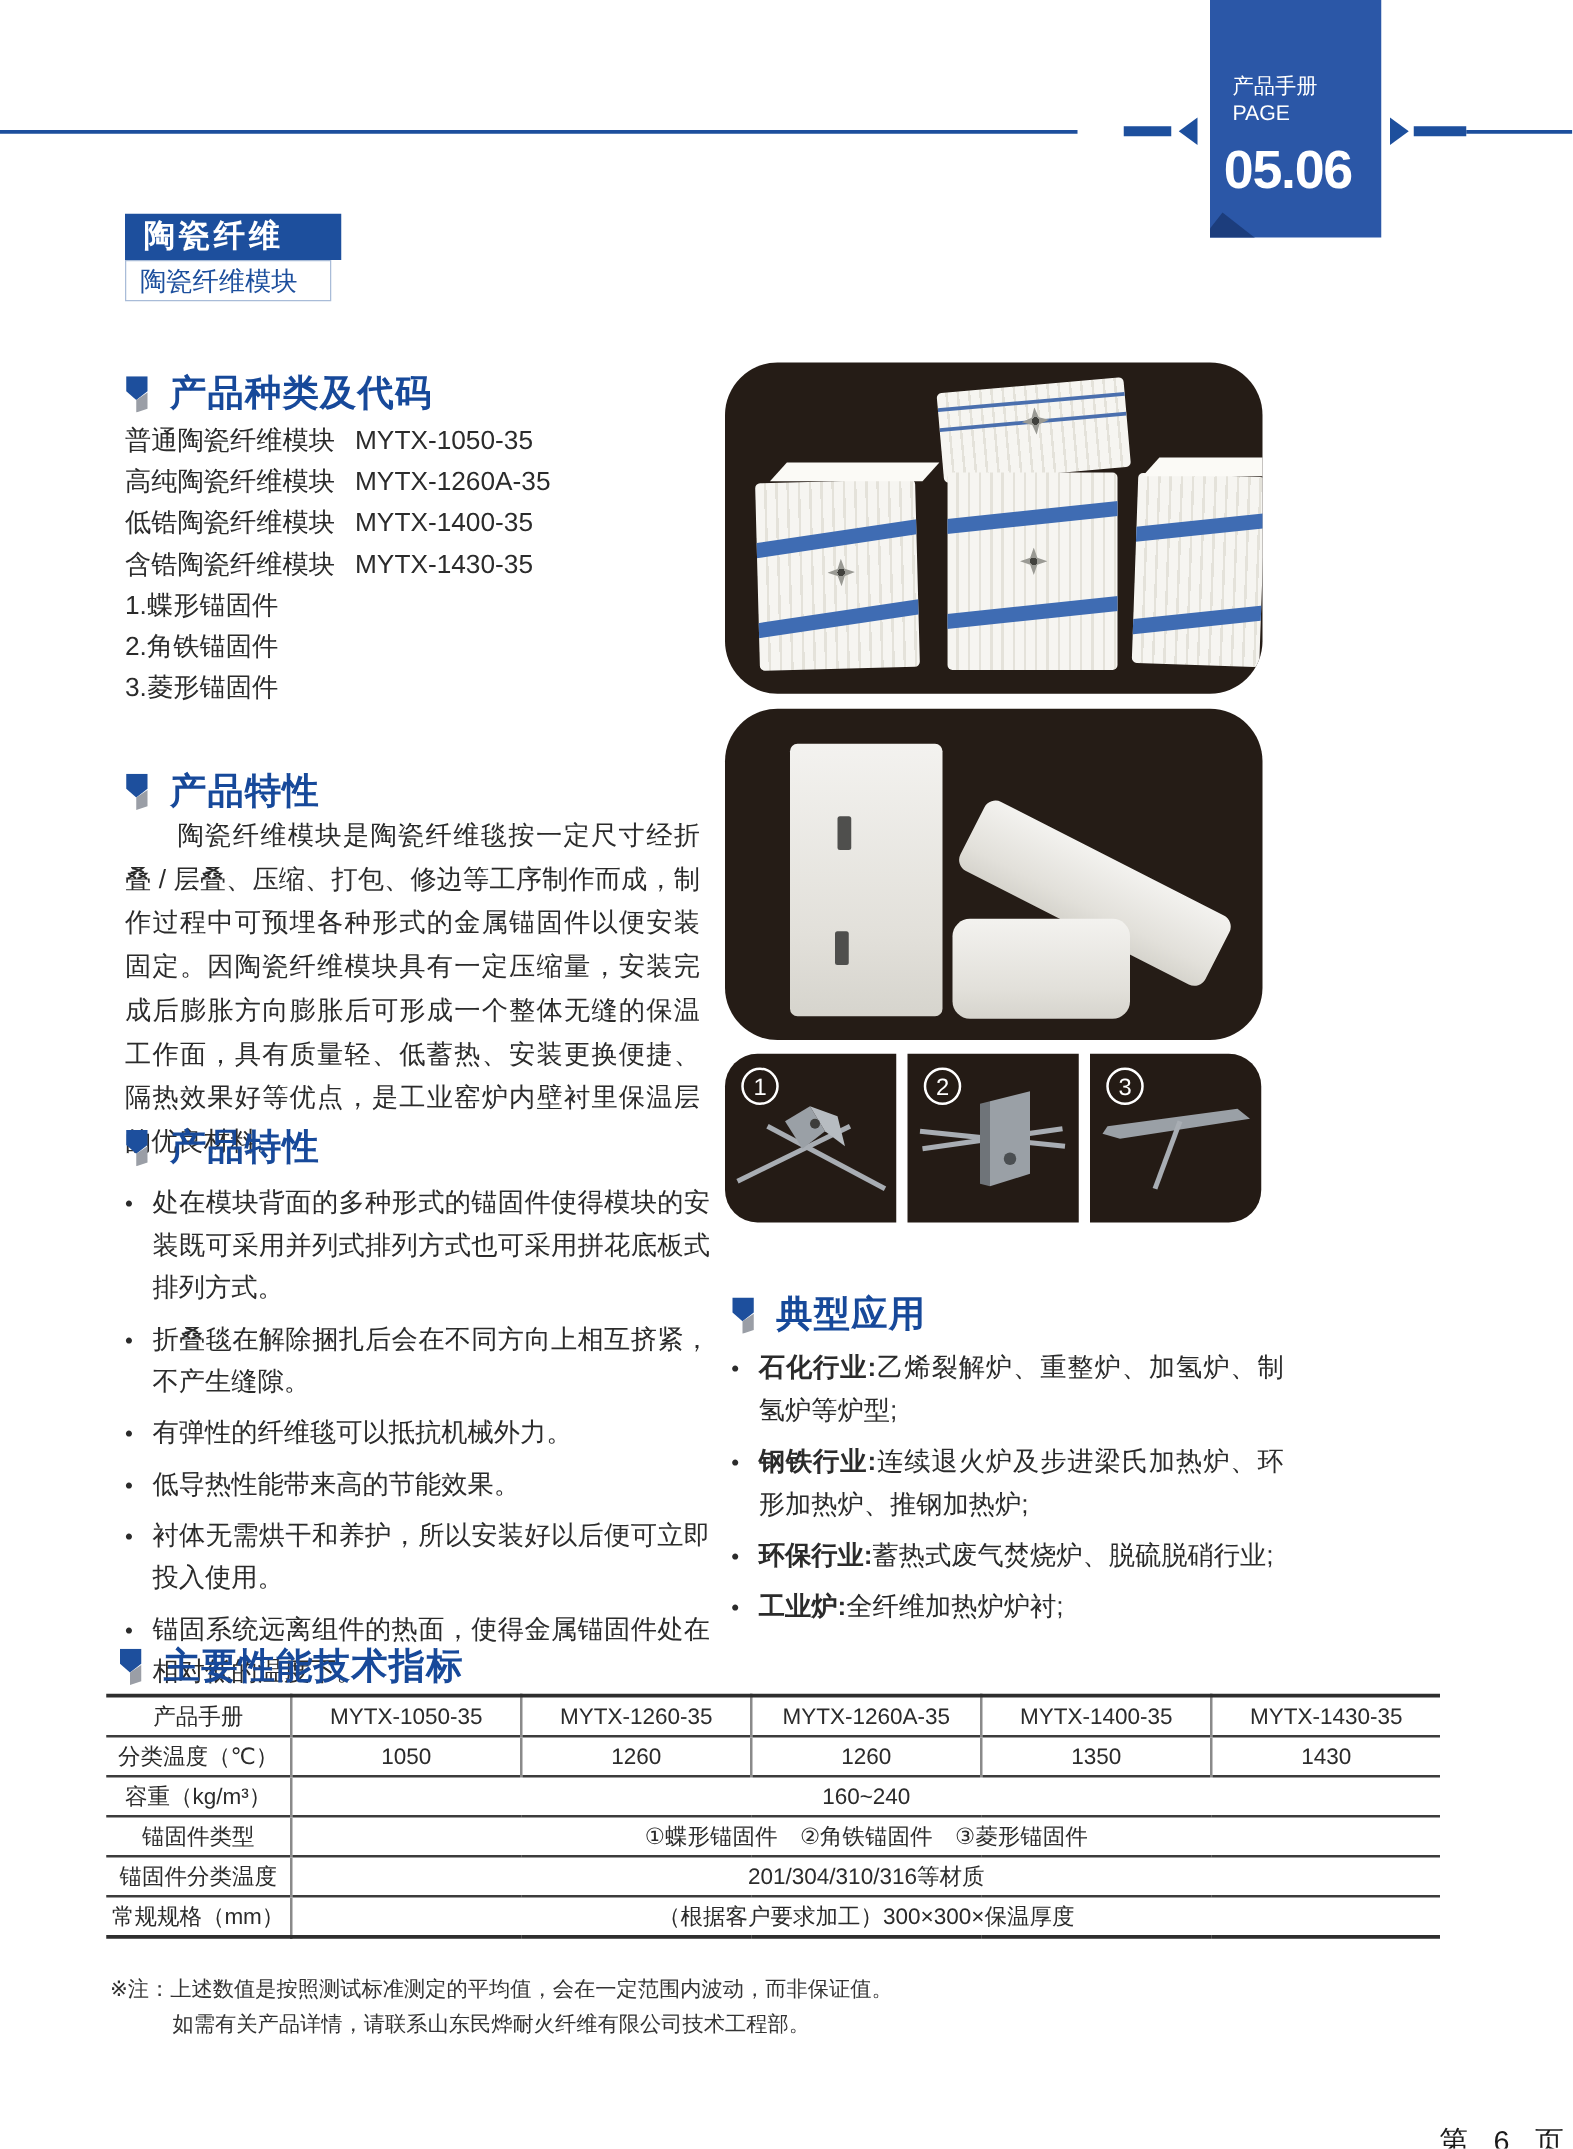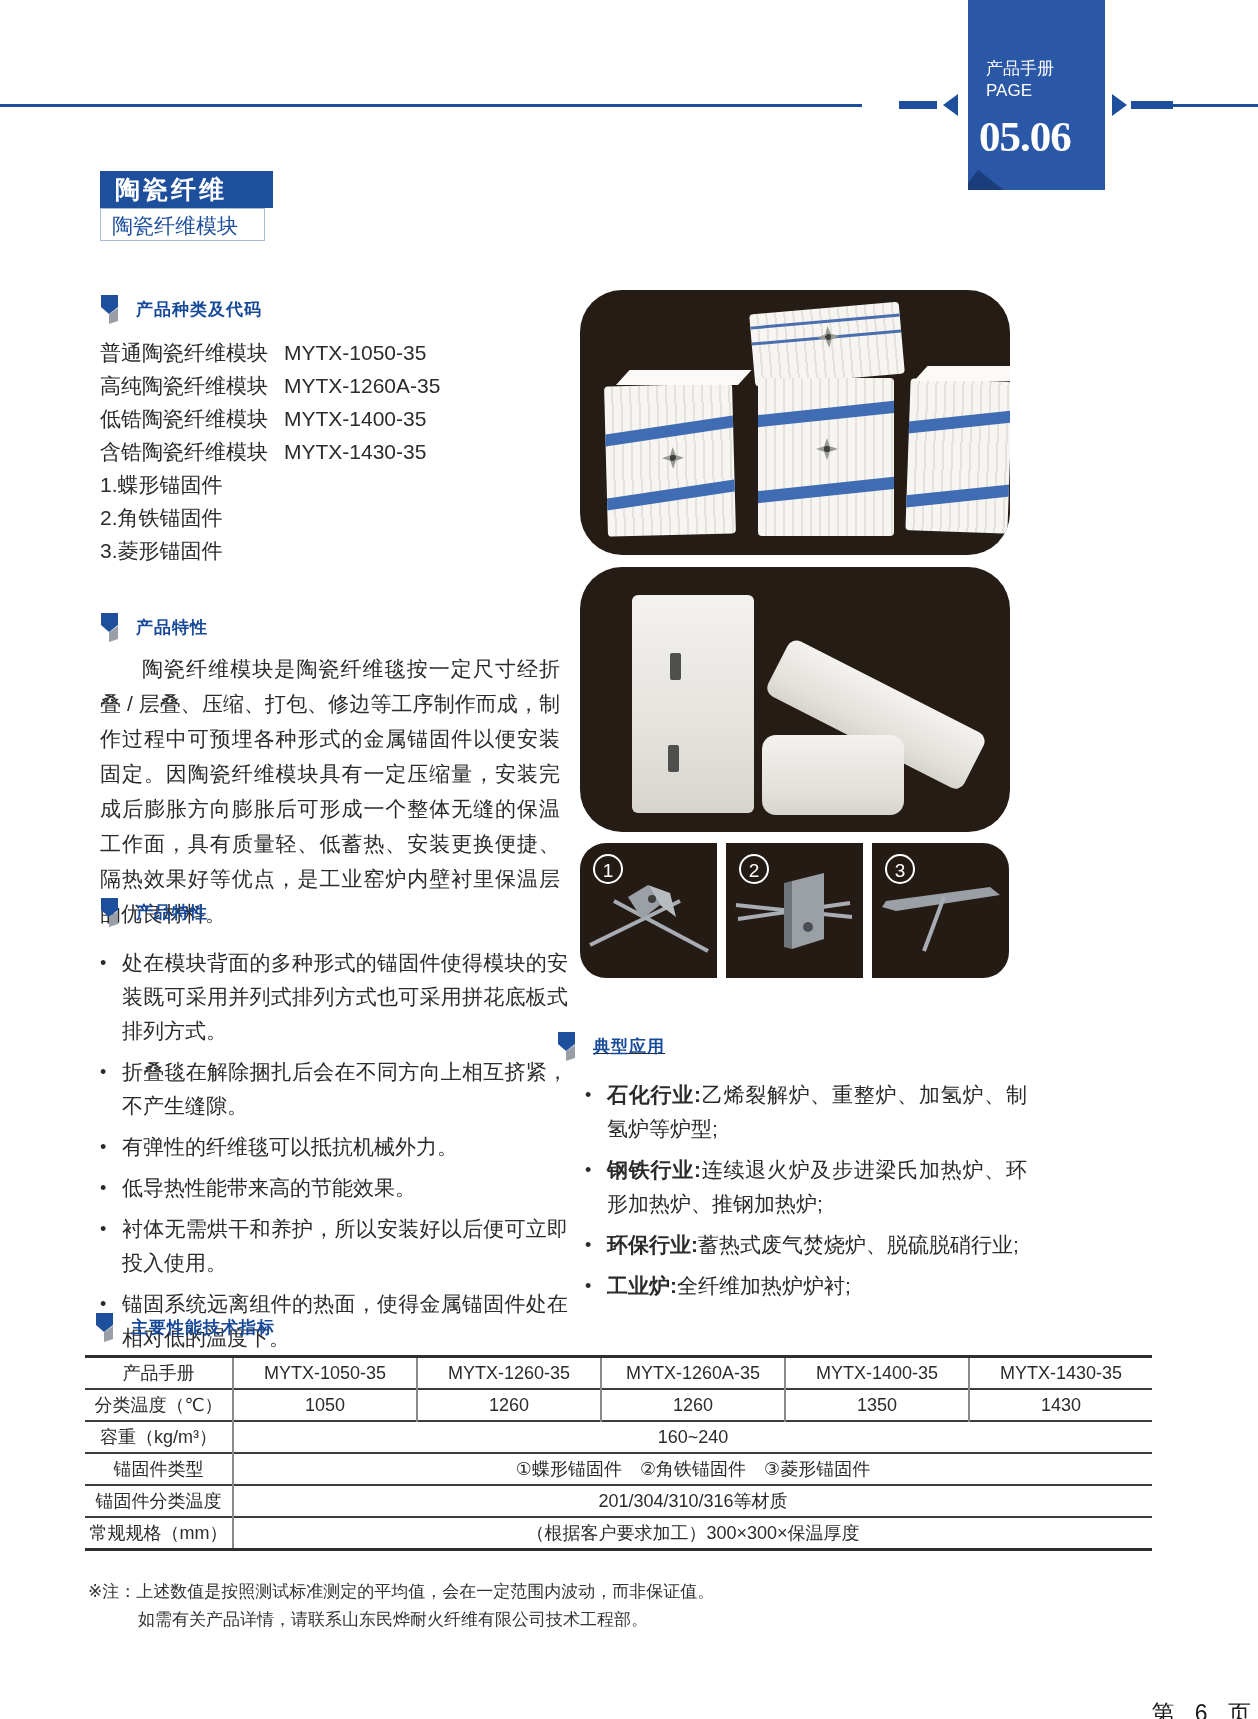--- a/index.html
+++ b/index.html
@@ -8,29 +8,29 @@
   
   .hline{position:absolute;height:3px;background:#1d4f9d;}
   .hbar{position:absolute;height:8px;background:#1d4f9d;}
   .tri{position:absolute;width:0;height:0;border-top:11px solid transparent;border-bottom:11px solid transparent;}
   .tri-left{border-right:15px solid #1d4f9d;}
   .tri-right{border-left:15px solid #1d4f9d;}
   .banner{position:absolute;left:968px;top:0;width:137px;height:190px;background:#2b57a7;overflow:hidden;}
   .banner .shadow{position:absolute;left:10px;top:170px;width:280px;height:170px;background:#1c3d7c;
         transform:rotate(38deg);transform-origin:0 0;}
   .banner .small{position:absolute;left:18px;top:58px;color:#fff;font-size:17px;line-height:22px;}
-  .banner .num{position:absolute;left:11px;top:112px;color:#fff;font-size:43px;font-weight:bold;letter-spacing:-1px;font-family:Liberation Serif, serif;}
+  .banner .num{position:absolute;left:11px;top:112px;color:#fff;font-size:43px;font-weight:bold;letter-spacing:-1px;}
   
   .cat-box{position:absolute;left:100px;top:171px;width:173px;height:37px;background:#1d4f9d;color:#fff;
         font-size:25px;font-weight:bold;line-height:37px;padding-left:15px;letter-spacing:3px;box-sizing:border-box;}
   .sub-box{position:absolute;left:100px;top:208px;width:165px;height:33px;border:1px solid #a9bcd8;background:#fff;
         color:#1d4f9d;font-size:21px;line-height:33px;padding-left:11px;box-sizing:border-box;}
   
   .shead{position:absolute;display:flex;align-items:center;gap:17px;}
-  .shead .txt{color:#17499a;font-size:17px;font-weight:bold;letter-spacing:1px;}
+  .shead .txt{color:#17499a;font-size:29px;font-weight:bold;letter-spacing:1px;}
   .flagicon{width:19px;height:29px;flex:0 0 auto;}
   
   .plist{position:absolute;left:100px;top:336px;font-size:21px;color:#2b2b2b;}
   .prow{height:33px;line-height:33px;}
   .prow .code{margin-left:16px;}
   .para{position:absolute;left:100px;top:651px;width:460px;font-size:21px;line-height:35px;
         text-indent:2em;text-align:justify;color:#2b2b2b;}
   .blist{position:absolute;font-size:21px;line-height:34px;color:#2b2b2b;}
   .bitem{display:flex;margin-bottom:7px;}
   .bitem .dot{flex:0 0 22px;font-size:18px;}
@@ -200,21 +200,21 @@
     </svg>
   </div>
   <div class="tile" style="left:872px;border-radius:0 26px 26px 0;">
     <span class="cnum">3</span>
     <svg width="137" height="135" viewBox="0 0 137 135">
       <polygon points="14,58 118,44 128,52 24,68 10,64" fill="#9aa0a6"></polygon>
       <line x1="72" y1="54" x2="52" y2="108" stroke="#a8adb3" stroke-width="4"></line>
     </svg>
   </div>
 
-  <div class="shead" style="left:557px;top:1032px;text-decoration:underline;">
+  <div class="shead" style="left:585px;top:1032px;">
     <svg class="flagicon" viewBox="0 0 19 29">
       <polygon points="1,0 18,0 18,12 9,19 1,12" fill="#1d4f9d"></polygon>
       <polygon points="9,19 18,13 18,26 9,29" fill="#9a9ea6"></polygon>
     </svg>
     <span class="txt">典型应用</span>
   </div>
   <div class="blist" style="left:585px;top:1078px;width:442px;">
     <div class="bitem">
         <span class="dot">•</span>
         <span class="btxt"><b>石化行业:</b><span>乙烯裂解炉、重整炉、加氢炉、制氢炉等炉型;</span></span>

